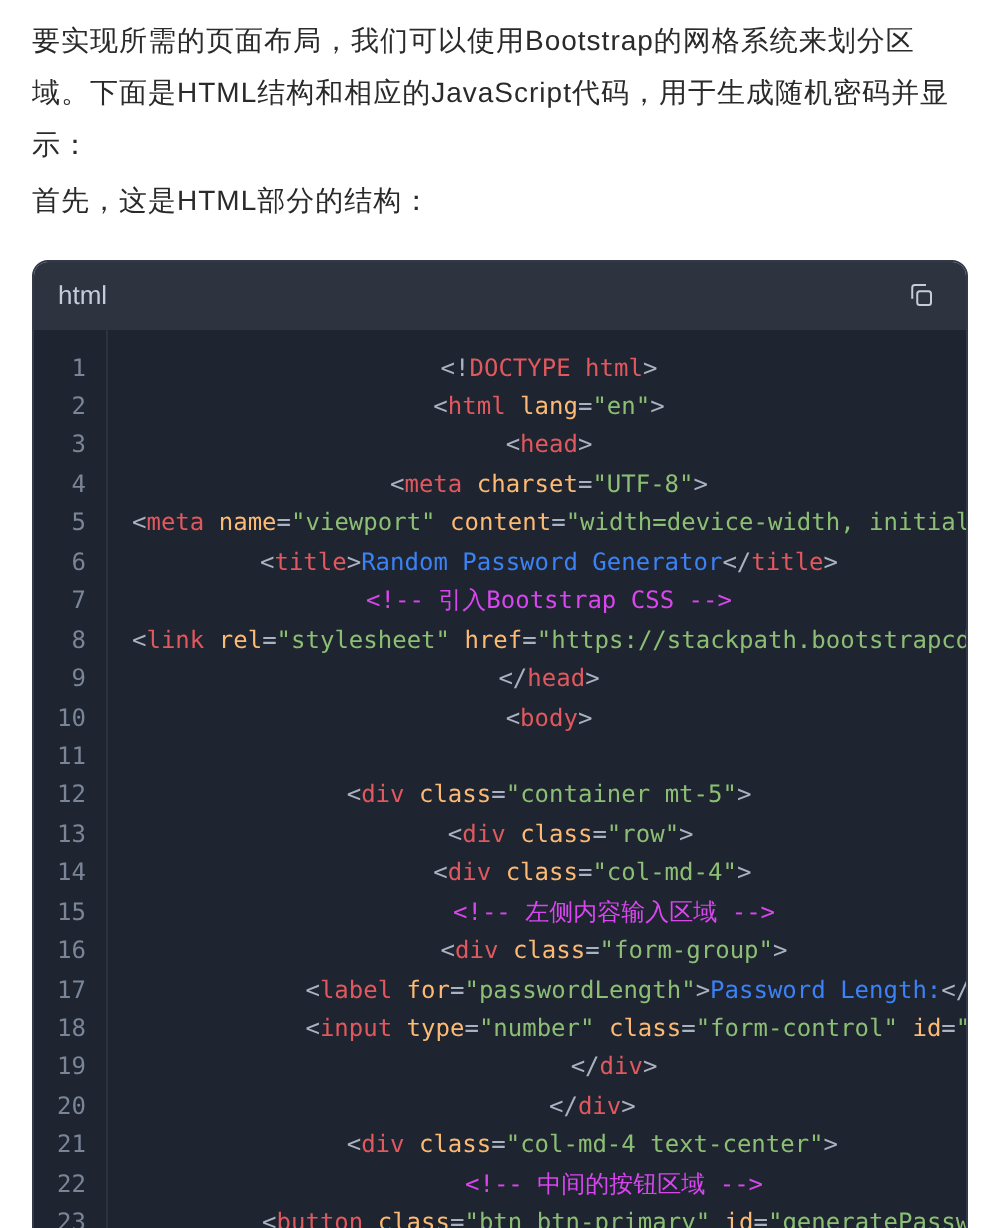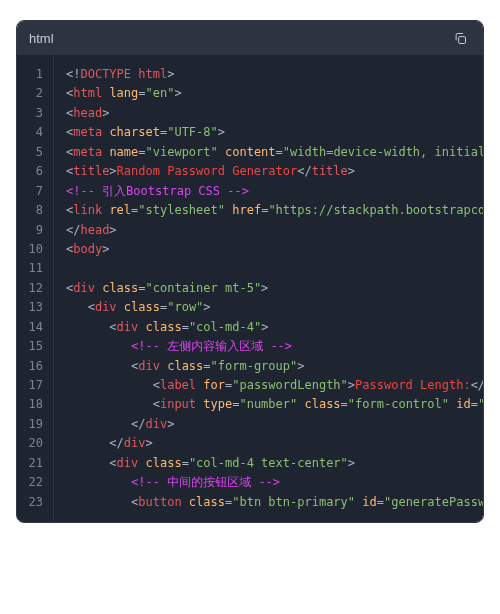--- a/index.html
+++ b/index.html
@@ -47,35 +47,37 @@
   .gutter {
     background: #1f2530;
     color: #7a8597;
     text-align: right;
     padding: 10px 10px 10px 8px;
     user-select: none;
     border-right: 1px solid #2b3240;
   }
   .gutter .ln { display: block; min-width: 18px; }
   .lines { padding: 10px 0 10px 12px; overflow: hidden; }
-  .line { display: block; height: 1.62em; }
+  .line { display: block; height: 1.62em; text-align: center; }
 
   
   .punc { color: #a8b2c2; }       
   .tag  { color: #e1585e; }       
   .bang { color: #e1585e; }       
   .attr { color: #fdba74; }       
   .str  { color: #8cbf74; }       
-  .txt  { color: #ef4444; }       
+  .txt  { color: #3b82f6; }       
   .cmt  { color: #d946ef; }       
 </style>
 </head>
 <body>
 
 <div class="intro">
+  <p>要实现所需的页面布局，我们可以使用Bootstrap的网格系统来划分区域。下面是HTML结构和相应的JavaScript代码，用于生成随机密码并显示：</p>
+  <p>首先，这是HTML部分的结构：</p>
 </div>
 
 <div class="codeblock">
   <div class="header">
     <span>html</span>
     <span class="copy-btn">
       <svg viewBox="0 0 24 24">
         <rect x="9" y="9" width="11" height="11" rx="2"></rect>
         <path d="M5 15V6a2 2 0 0 1 2-2h9"></path>
       </svg>

